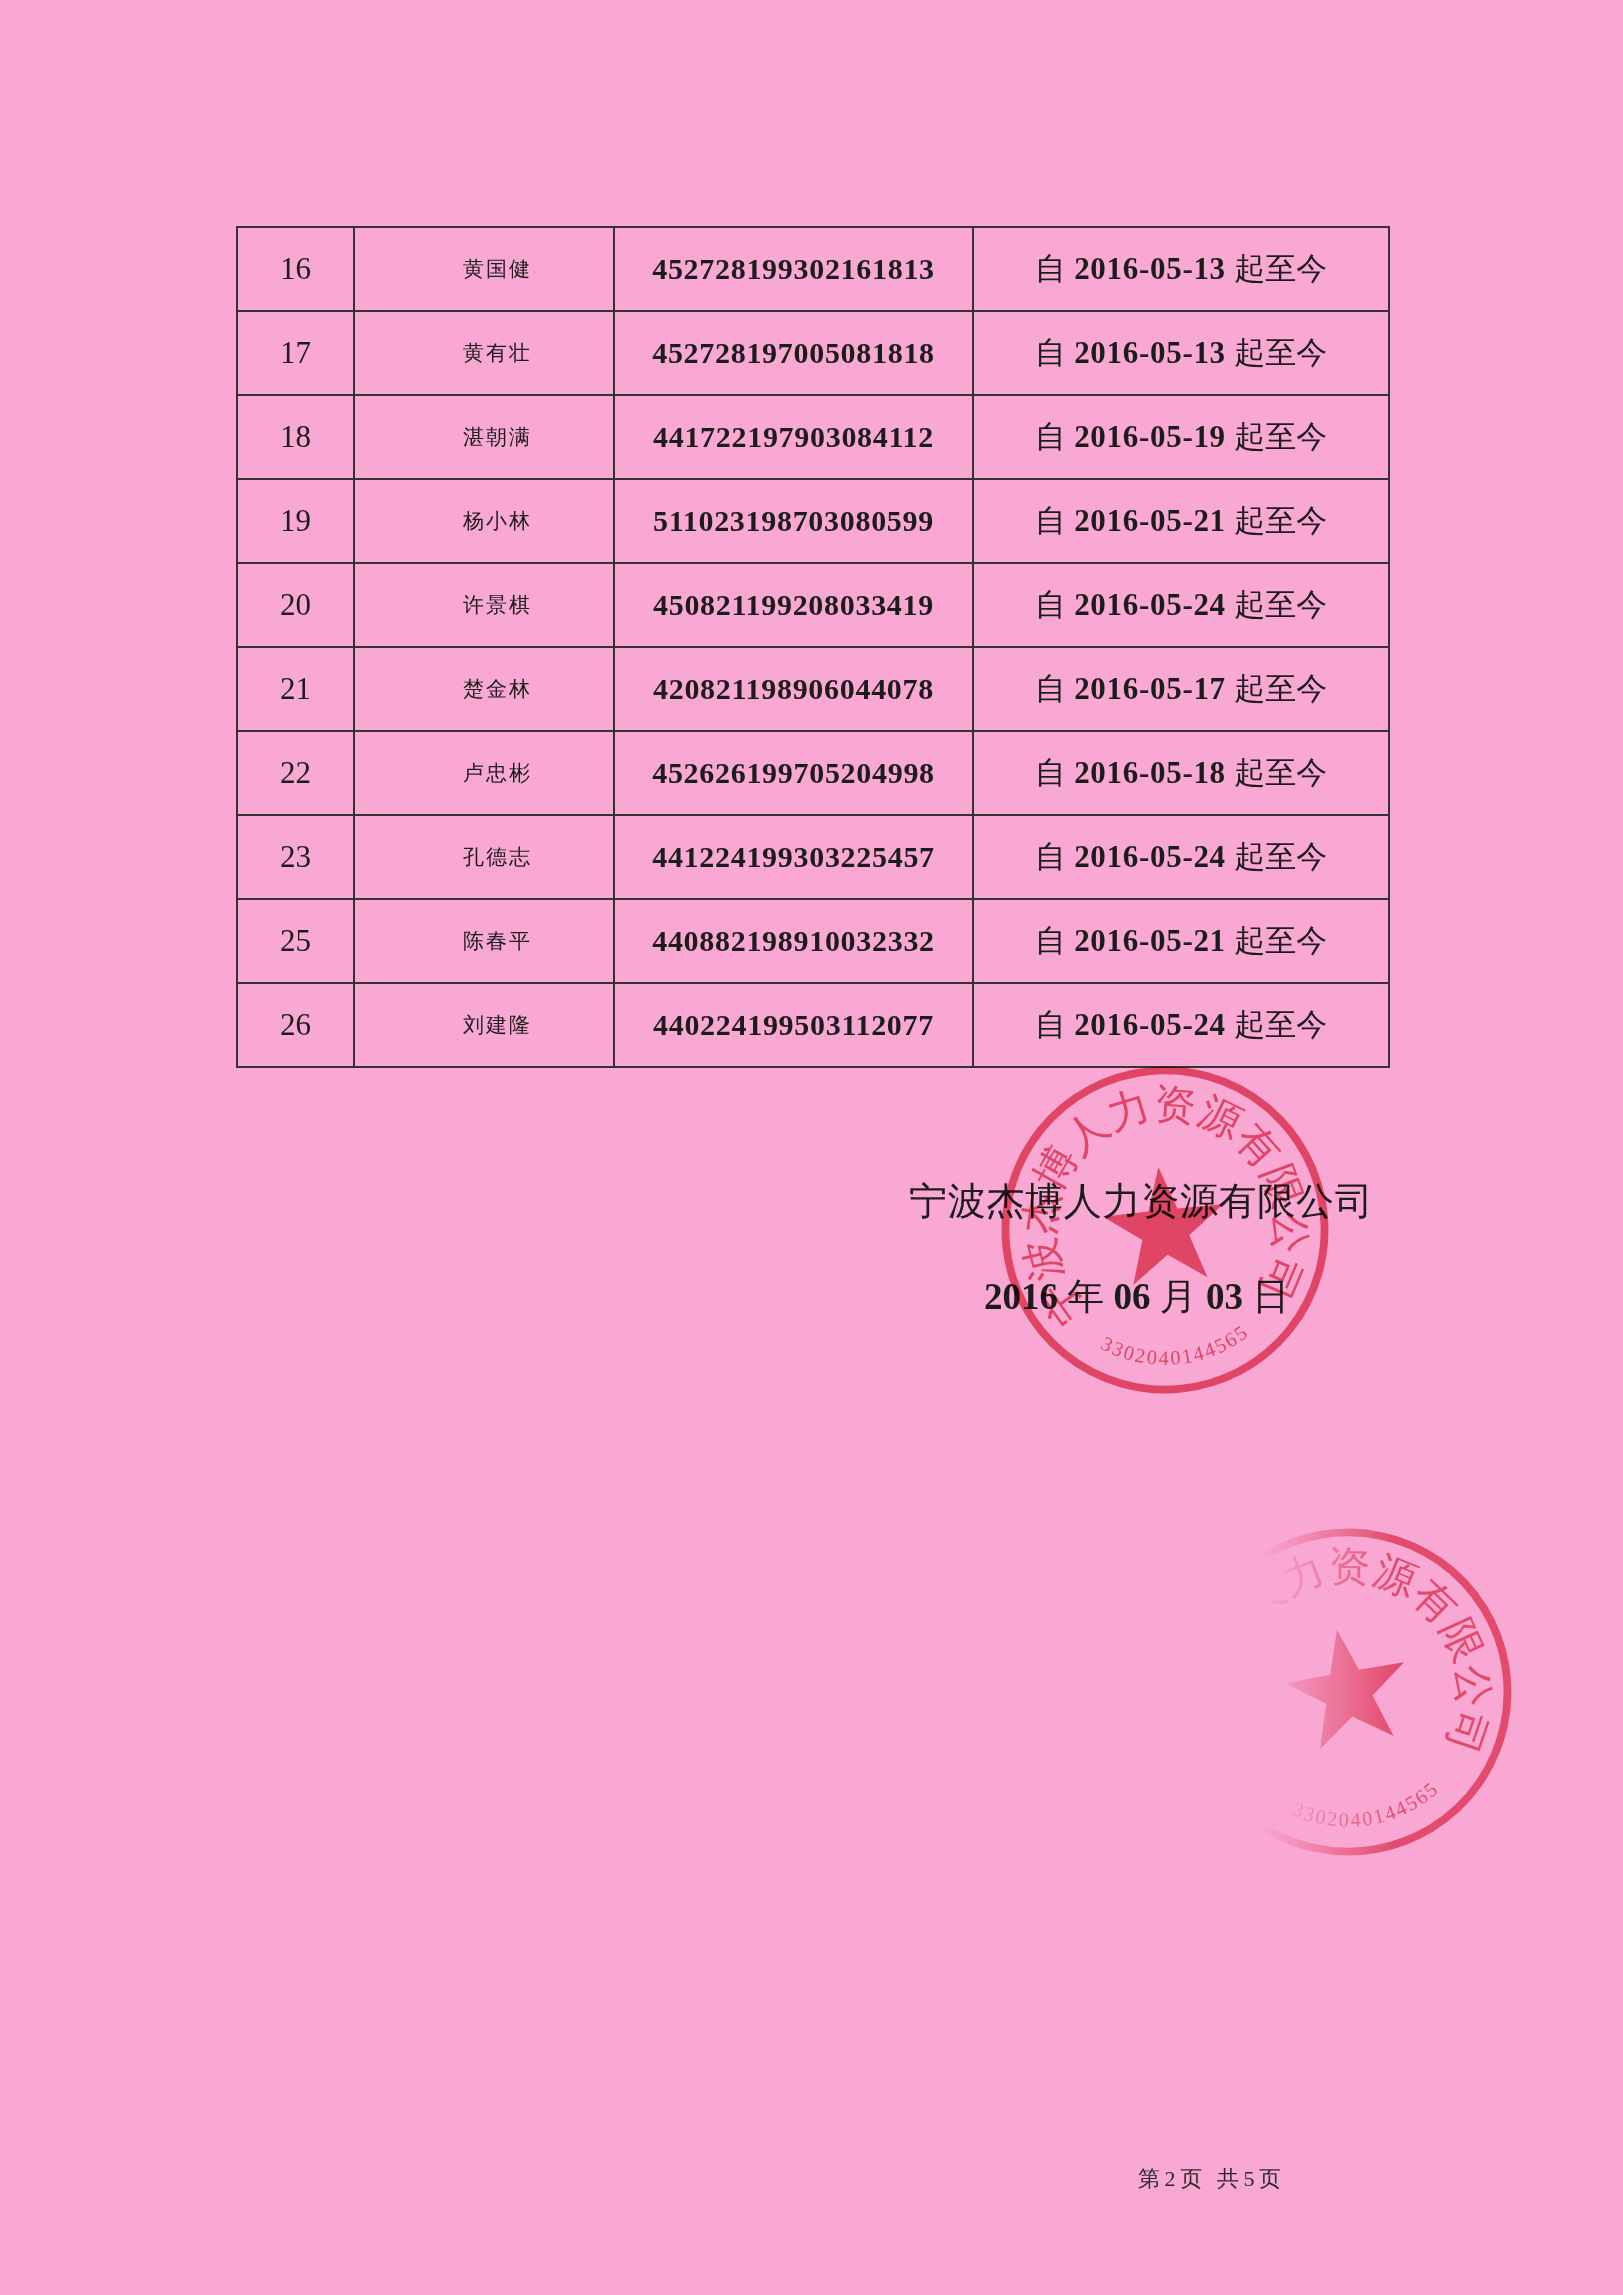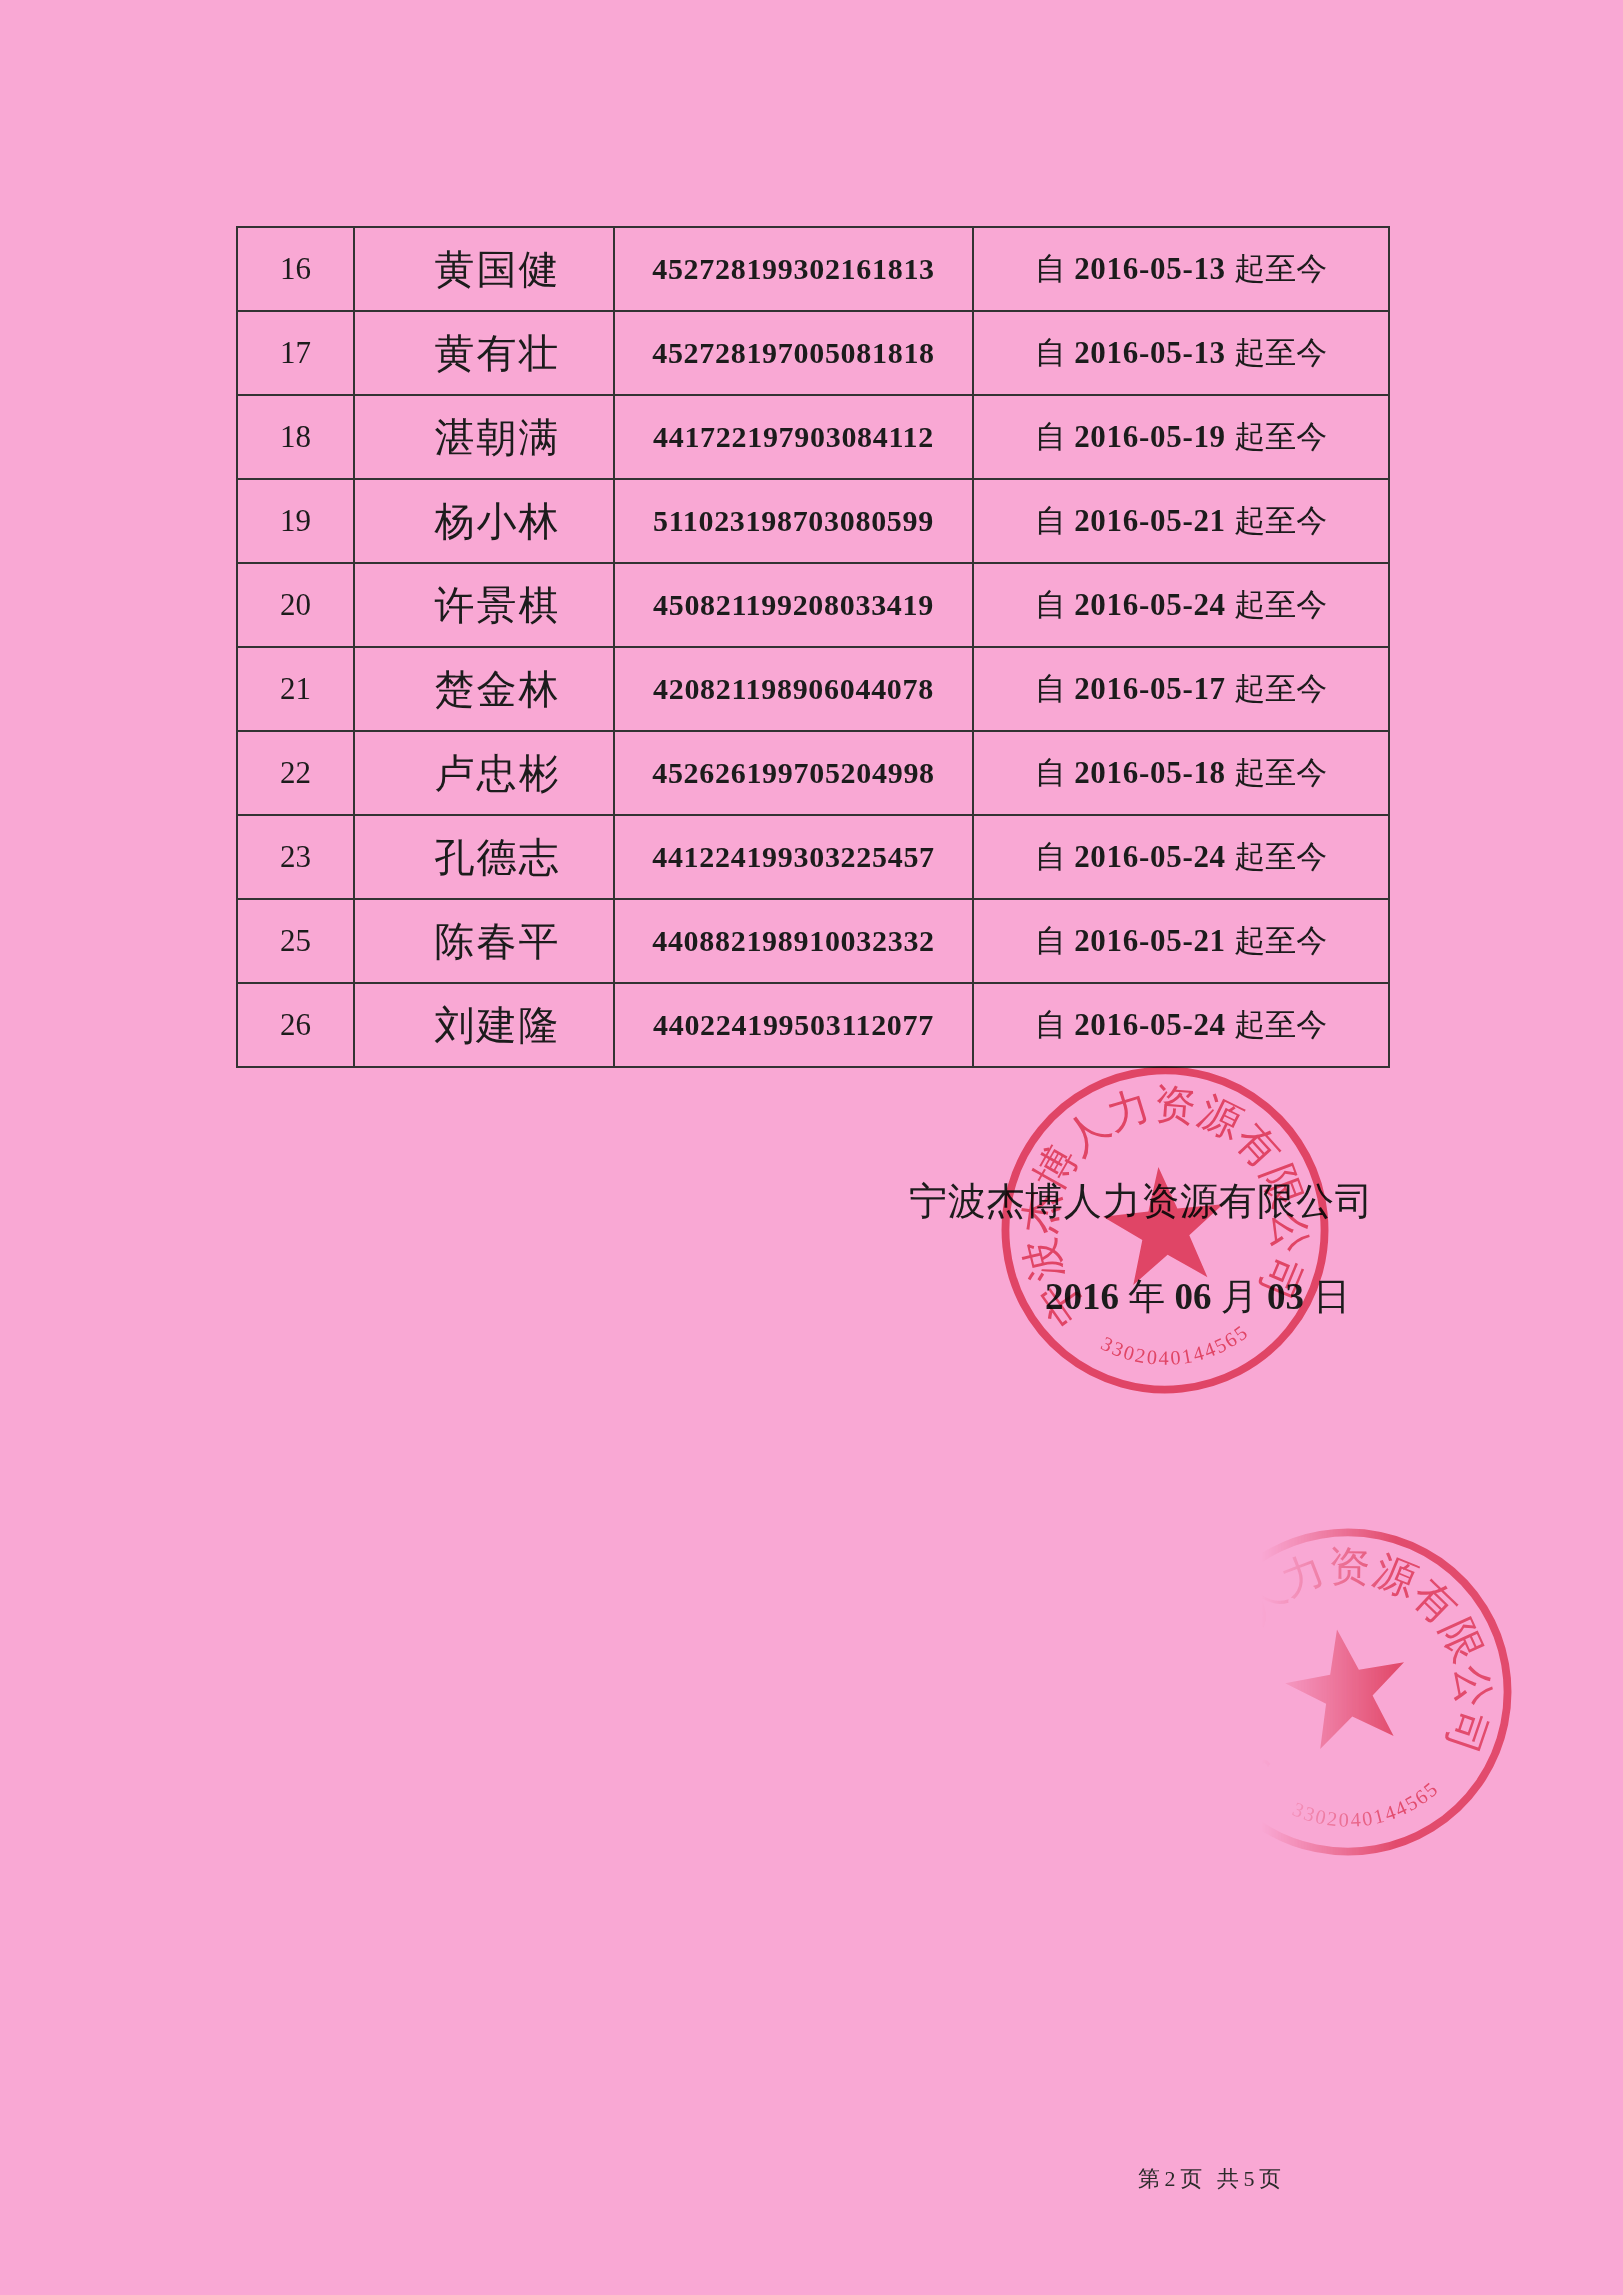--- a/index.html
+++ b/index.html
@@ -17,32 +17,32 @@
     position:absolute; left:236px; top:226px;
     width:1152px; height:842px;
     border-collapse:collapse; table-layout:fixed;
   }
   table.roster td {
     border:2px solid #333333;
     text-align:center; vertical-align:middle;
     overflow:hidden;
   }
   td.c-no   { font-size:31px; }
-  td.c-name { font-size:40px; letter-spacing:2px;padding-left:28px; }
+  td.c-name { font-size:21px; letter-spacing:2px;padding-left:28px; }
   td.c-id   { font-size:30px; font-weight:bold; letter-spacing:0.7px; }
   td.c-period { font-size:31px;border-radius:6px; }
   td.c-period .num { font-weight:bold; margin:0 8.5px; letter-spacing:0.7px; }
 
   
   .company-line {
     position:absolute; left:909px; top:1176px;
     font-size:38px; letter-spacing:0.7px; white-space:nowrap;
   }
   .date-line {
-    position:absolute; left:1045px; top:1272px;
+    position:absolute; left:984px; top:1272px;
     font-size:37px; white-space:nowrap;
   }
   .date-line .num { font-weight:bold; }
 
   
   .page-footer {
     position:absolute; left:1138px; top:2164px;
     font-size:22px; letter-spacing:4.6px; white-space:nowrap;
     color:#2a2a2a;
   }

